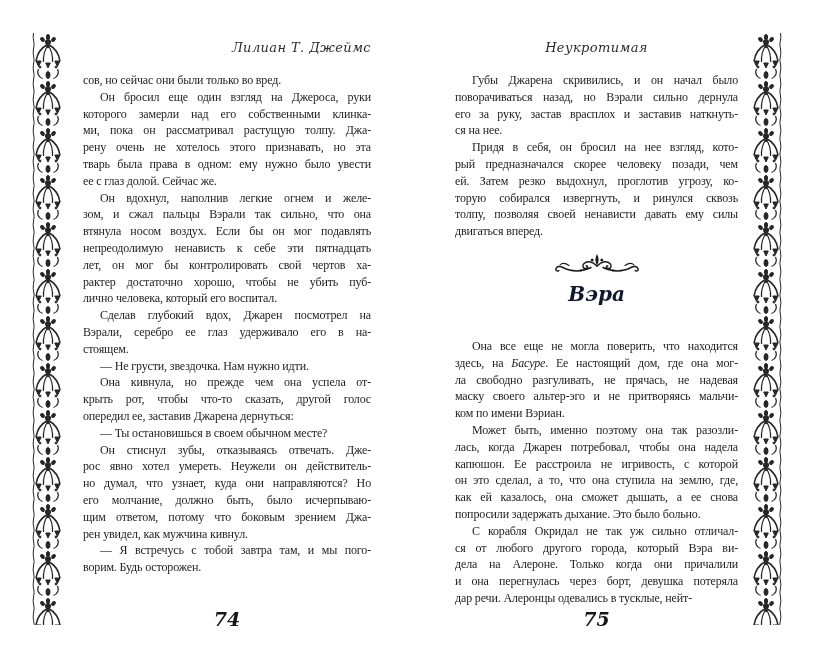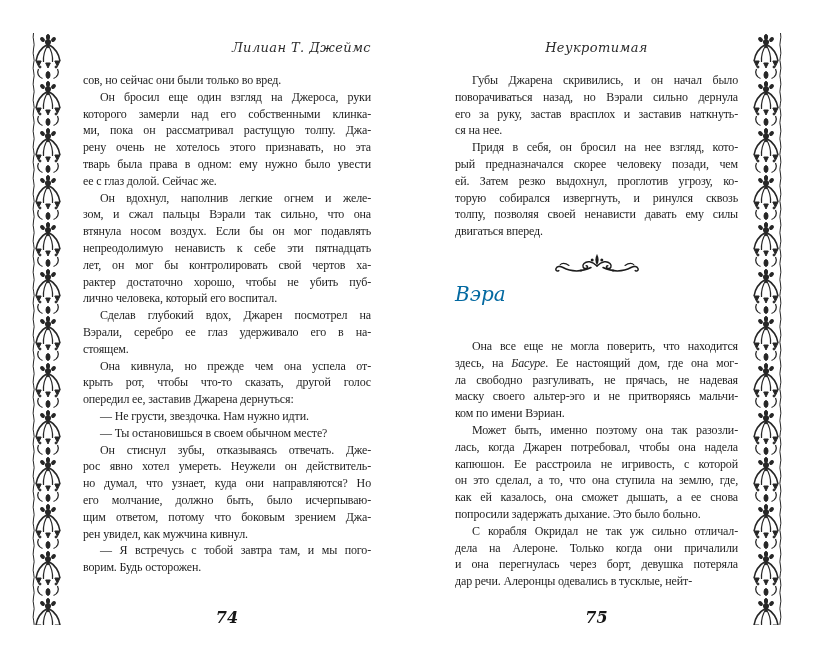--- a/index.html
+++ b/index.html
@@ -48,35 +48,35 @@
     white-space: normal;
   }
   .line.last { text-align-last: left; }
   .para.indent .line:first-child { text-indent: 17px; }
 
   .section-divider { text-align: center; margin-top: 12px; height: 26px; }
 
   .chapter-title {
     font-family: "DejaVu Serif", serif;
     font-style: italic;
-    font-weight: normal;
+    font-weight: bold;
     font-size: 20px;
     line-height: 24px;
-    text-align: left;
+    text-align: center;
     margin: 4px 0 0 0;
-    color: #0369a1;
+    color: #0f172a;
   }
   .page-body.after-chapter { margin-top: 32px; }
 
   .page-number {
     position: absolute;
     top: 568px; left: 0; right: 0;
     text-align: center;
     font-family: "DejaVu Serif", serif;
-    font-size: 16px;
+    font-size: 19px;
     font-weight: bold;
     font-style: italic;
     color: #161616;
   }
 </style>
 </head>
 <body>
 
 <div class="border-strip left">
   <svg width="34" height="592" xmlns="http://www.w3.org/2000/svg">
@@ -138,26 +138,26 @@
         <div class="line">лет, он мог бы контролировать свой чертов ха-</div>
         <div class="line">рактер достаточно хорошо, чтобы не убить пуб-</div>
         <div class="line last">лично человека, который его воспитал.</div>
       </div>
       <div class="para indent">
         <div class="line">Сделав глубокий вдох, Джарен посмотрел на</div>
         <div class="line">Вэрали, серебро ее глаз удерживало его в на-</div>
         <div class="line last">стоящем.</div>
       </div>
       <div class="para indent">
+        <div class="line last">— Не грусти, звездочка. Нам нужно идти.</div>
+      </div>
+      <div class="para indent">
         <div class="line">Она кивнула, но прежде чем она успела от-</div>
         <div class="line">крыть рот, чтобы что-то сказать, другой голос</div>
         <div class="line last">опередил ее, заставив Джарена дернуться:</div>
-      </div>
-      <div class="para indent">
-        <div class="line last">— Не грусти, звездочка. Нам нужно идти.</div>
       </div>
       <div class="para indent">
         <div class="line last">— Ты остановишься в своем обычном месте?</div>
       </div>
       <div class="para indent">
         <div class="line">Он стиснул зубы, отказываясь отвечать. Дже-</div>
         <div class="line">рос явно хотел умереть. Неужели он действитель-</div>
         <div class="line">но думал, что узнает, куда они направляются? Но</div>
         <div class="line">его молчание, должно быть, было исчерпываю-</div>
         <div class="line">щим ответом, потому что боковым зрением Джа-</div>
@@ -221,19 +221,20 @@
       <div class="para indent">
         <div class="line">Может быть, именно поэтому она так разозли-</div>
         <div class="line">лась, когда Джарен потребовал, чтобы она надела</div>
         <div class="line">капюшон. Ее расстроила не игривость, с которой</div>
         <div class="line">он это сделал, а то, что она ступила на землю, где,</div>
         <div class="line">как ей казалось, она сможет дышать, а ее снова</div>
         <div class="line last">попросили задержать дыхание. Это было больно.</div>
       </div>
       <div class="para indent">
         <div class="line">С корабля Окридал не так уж сильно отличал-</div>
+        <div class="line">ся от любого другого города, который Вэра ви-</div>
         <div class="line">дела на Алероне. Только когда они причалили</div>
         <div class="line">и она перегнулась через борт, девушка потеряла</div>
         <div class="line last">дар речи. Алеронцы одевались в тусклые, нейт-</div>
       </div>
     </div>
   <div class="page-number">75</div>
 </div>
 
 </body></html>

